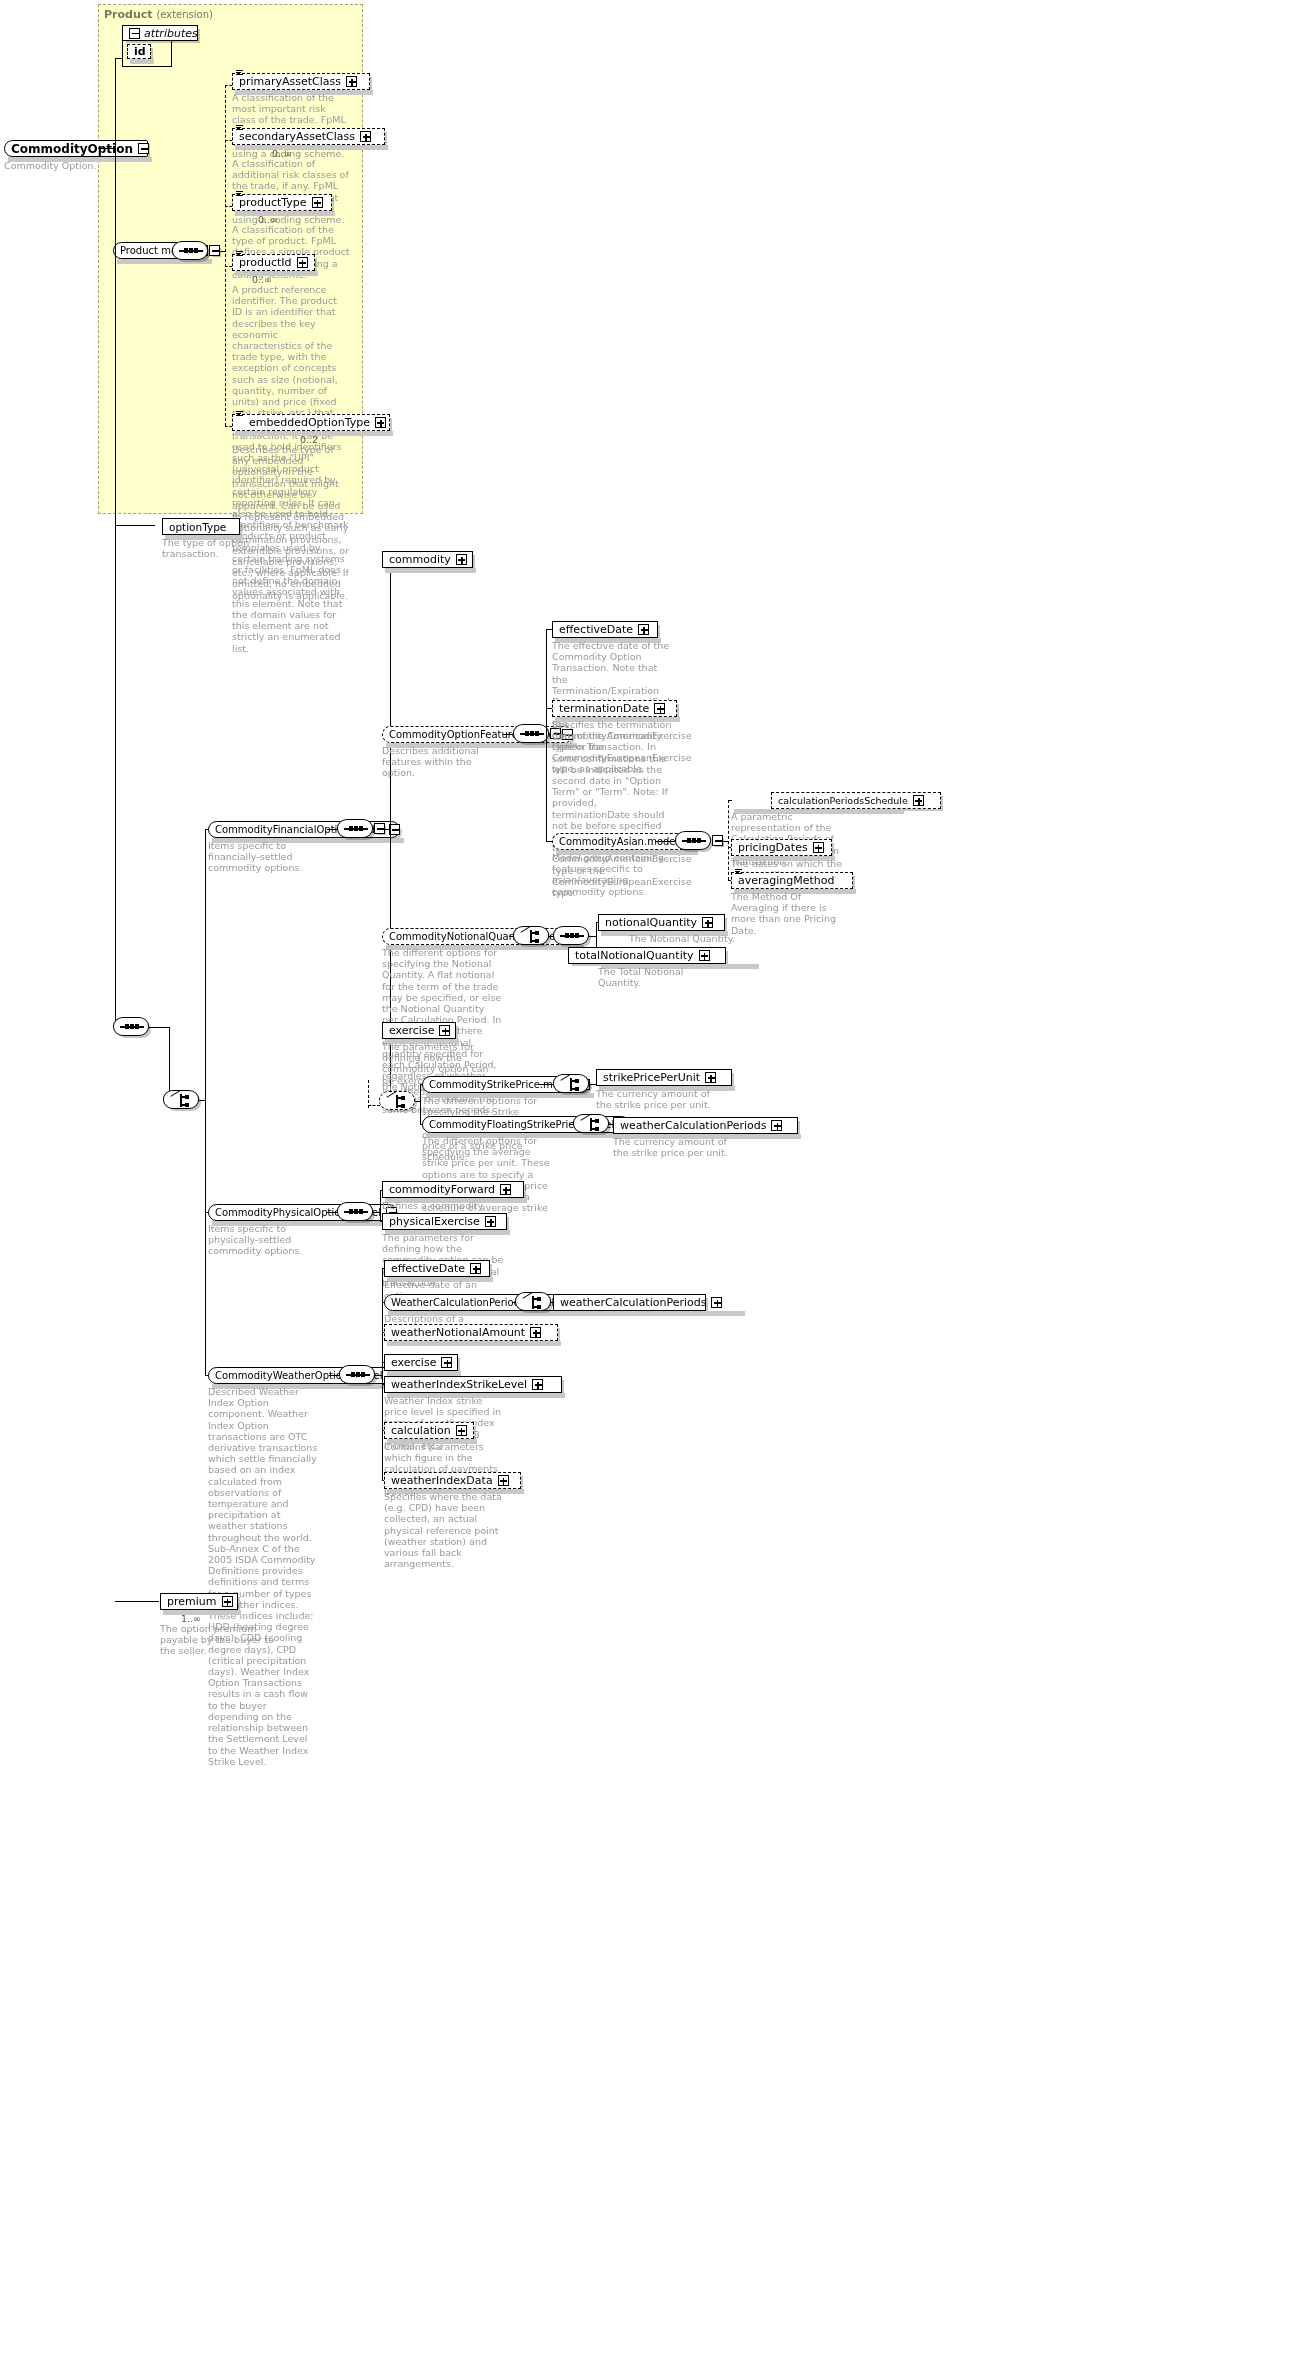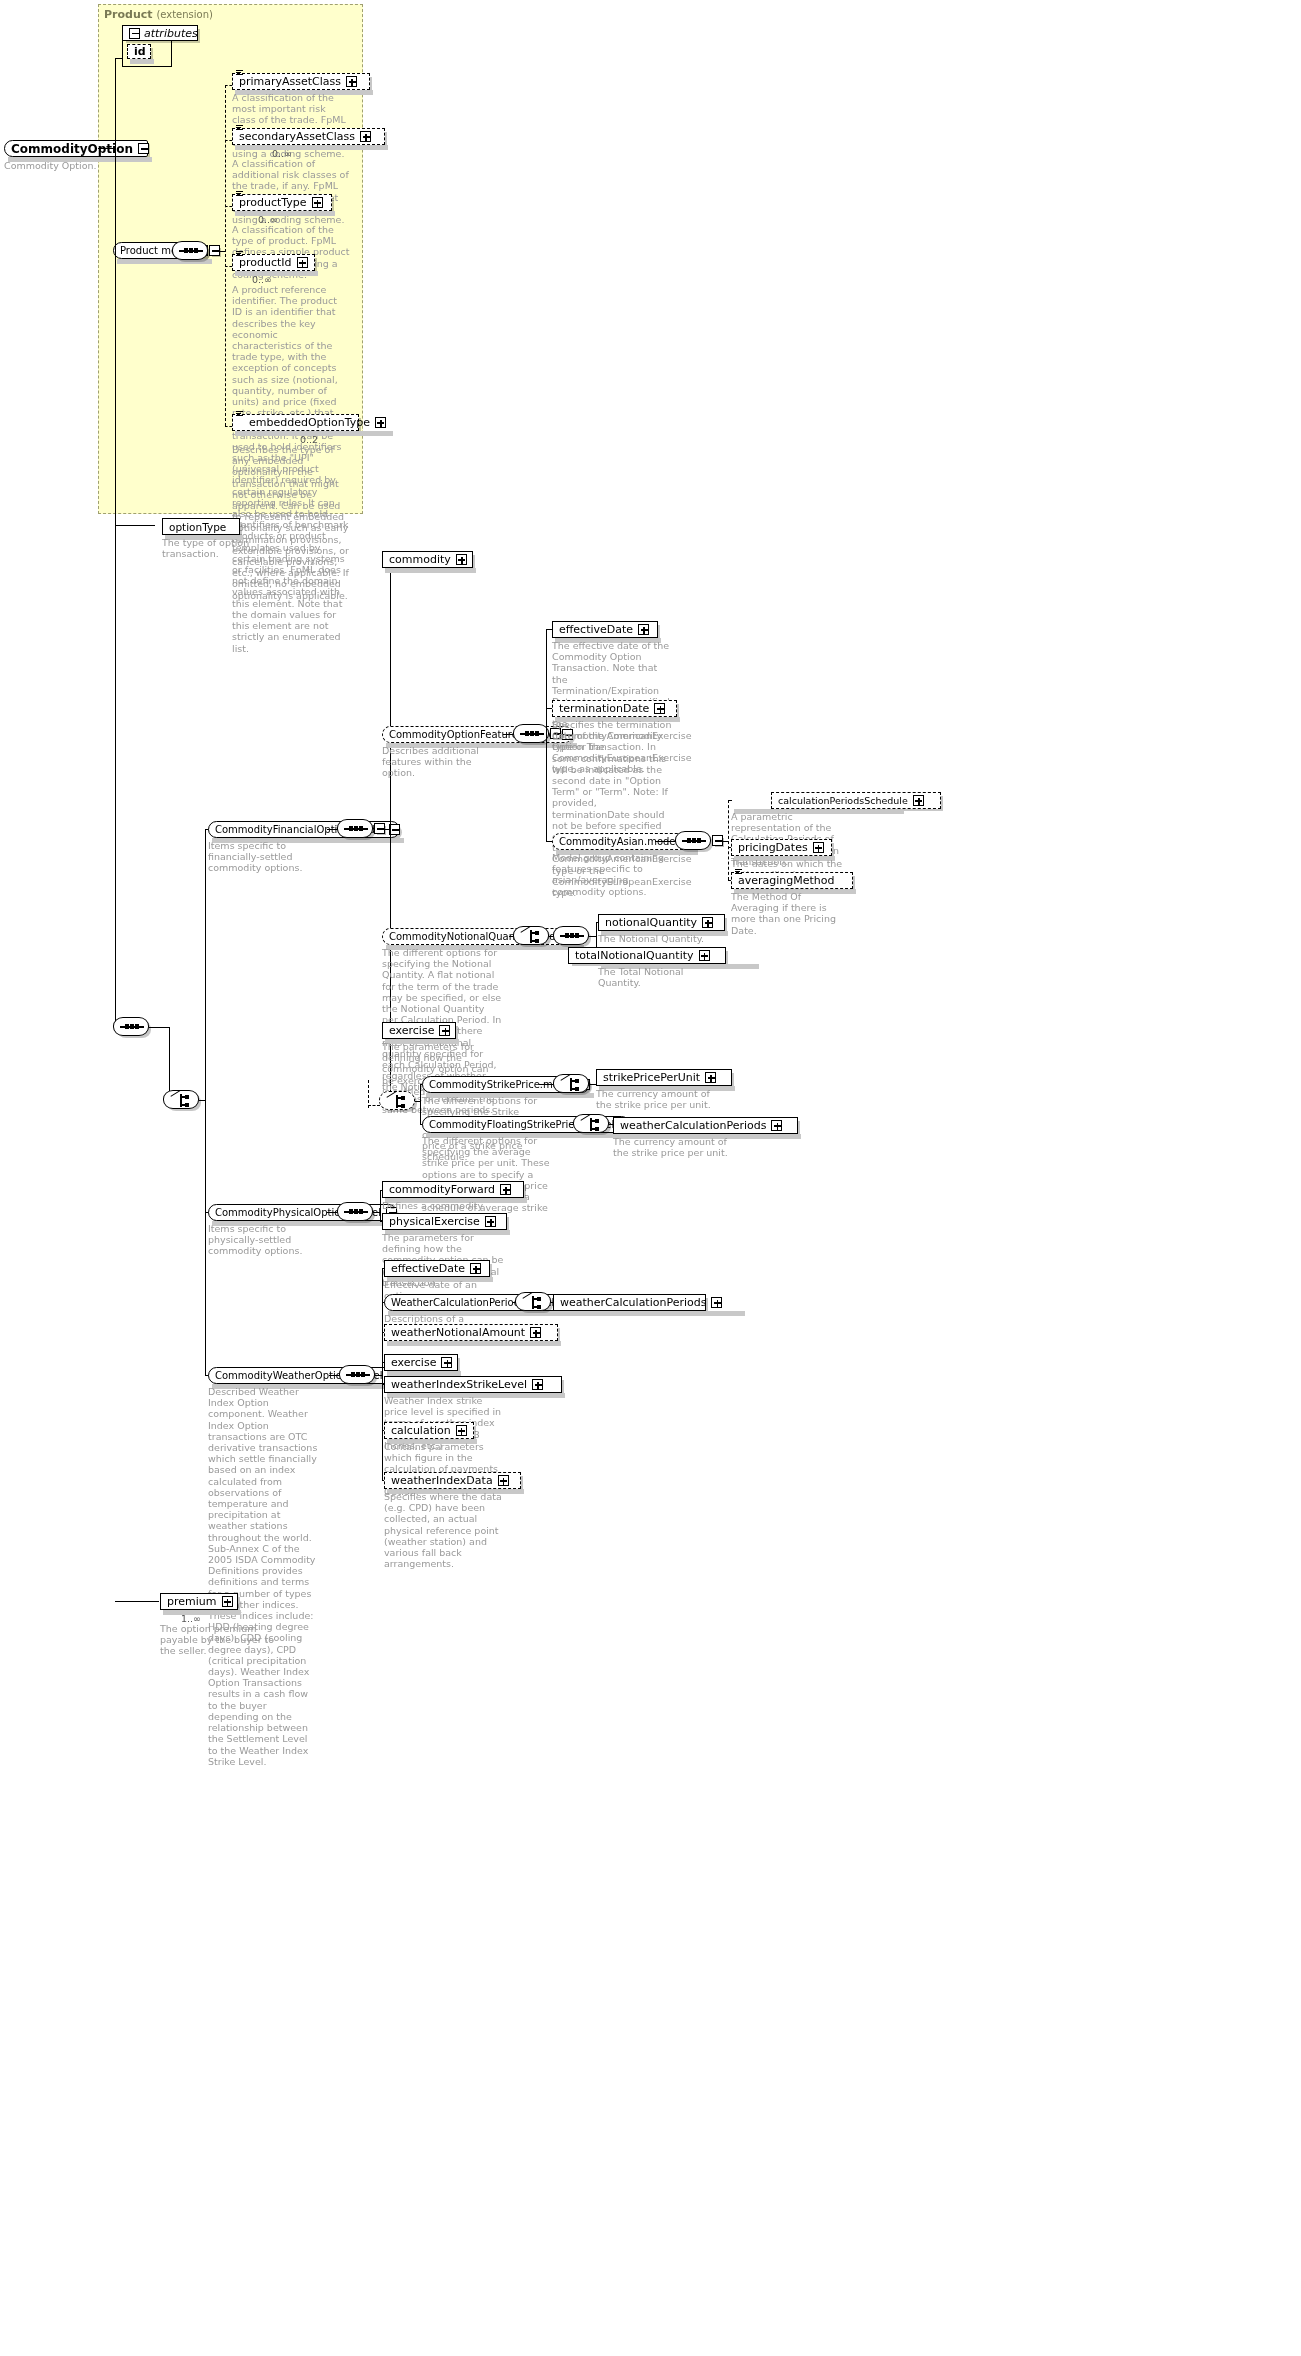--- a/index.html
+++ b/index.html
@@ -255,21 +255,21 @@
         <i></i>
       </span>
     <span class="lbl">productId</span>
     <span class="tgl plus"></span>
   </div>
   <div class="ubar" style="left: 235px; top: 271px; width: 83px;"></div>
   <div class="card" style="left:252px; top:274px;">0..∞</div>
   <div class="ann" style="left:232px; top:284px; width:118px;">A product reference identifier. The product ID is an identifier that describes the key economic characteristics of the trade type, with the exception of concepts such as size (notional, quantity, number of units) and price (fixed rate, strike, etc.) that are negotiated for each transaction. It can be used to hold identifiers such as the "UPI" (universal product identifier) required by certain regulatory reporting rules. It can also be used to hold identifiers of benchmark products or product templates used by certain trading systems or facilities. FpML does not define the domain values associated with this element. Note that the domain values for this element are not strictly an enumerated list.</div>
 
   <div class="ln dash-h" style="left:225px; top:426px; width:7px;"></div>
-  <div class="node dashed bold" style="left: 232px; top: 414px; width: 127px; padding-left: 16px;">
+  <div class="node dashed bold" style="left: 232px; top: 414px; width: 158px; padding-left: 16px;">
     <span class="doc-glyph">
         <i></i>
         <i></i>
         <i></i>
       </span>
     <span class="lbl">embeddedOptionType</span>
     <span class="tgl plus"></span>
   </div>
   <div class="ubar" style="left: 235px; top: 431px; width: 158px;"></div>
   <div class="card" style="left:300px; top:434px;">0..2</div>
@@ -449,21 +449,21 @@
   </div>
   <div class="ln h" style="left:589px; top:936px; width:8px;"></div>
   <div class="ln v" style="left:596px; top:922px; height:34px;"></div>
 
   <div class="ln h" style="left:596px; top:922px; width:4px;"></div>
   <div class="node solid bold" style="left: 598px; top: 914px; width: 127px;">
     <span class="lbl">notionalQuantity</span>
     <span class="tgl plus"></span>
   </div>
   <div class="ubar" style="left: 601px; top: 931px; width: 127px;"></div>
-  <div class="ann" style="left:592px; top:933px; width:118px;text-align:center;">The Notional Quantity.</div>
+  <div class="ann" style="left:629px; top:933px; width:118px;">The Notional Quantity.</div>
 
   <div class="ln h" style="left:596px; top:955px; width:4px;"></div>
   <div class="node solid bold" style="left: 568px; top: 947px; width: 158px;">
     <span class="lbl">totalNotionalQuantity</span>
     <span class="tgl plus"></span>
   </div>
   <div class="ubar" style="left: 601px; top: 964px; width: 158px;"></div>
   <div class="ann" style="left:598px; top:966px; width:118px;">The Total Notional Quantity.</div>
 
   <div class="ln h" style="left:390px; top:1030px; width:0px;"></div>

